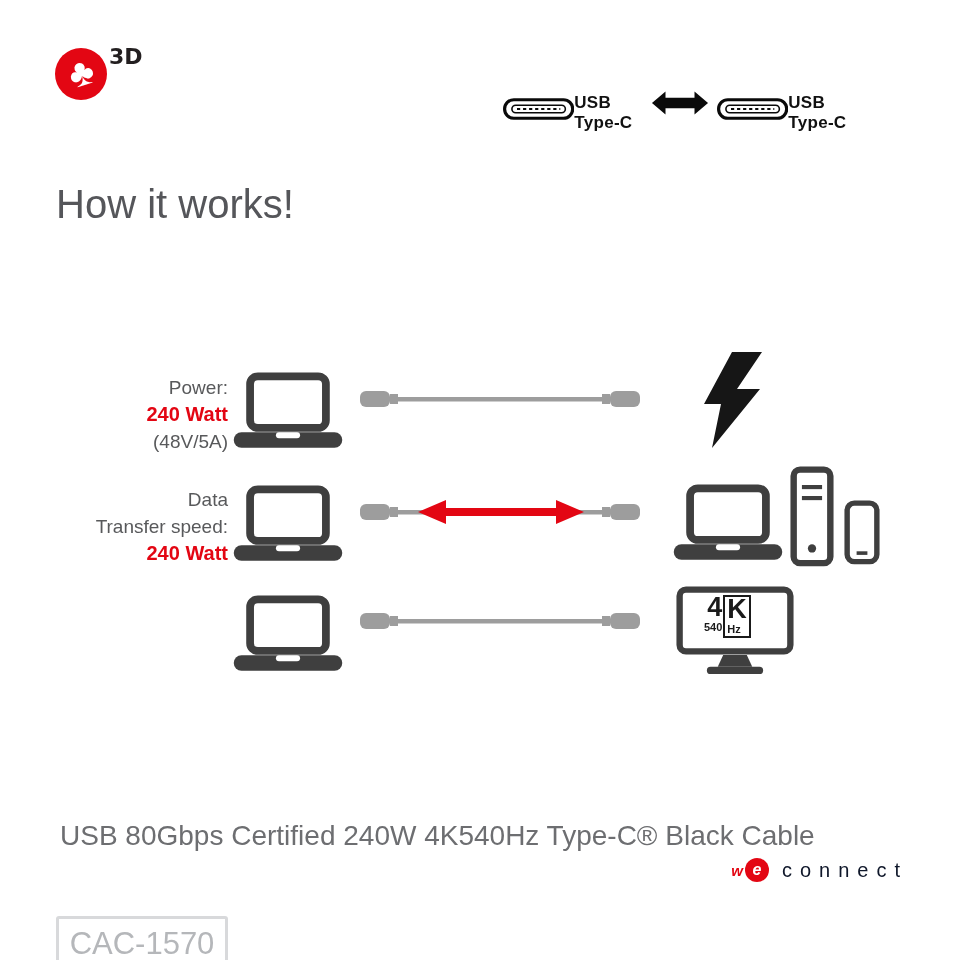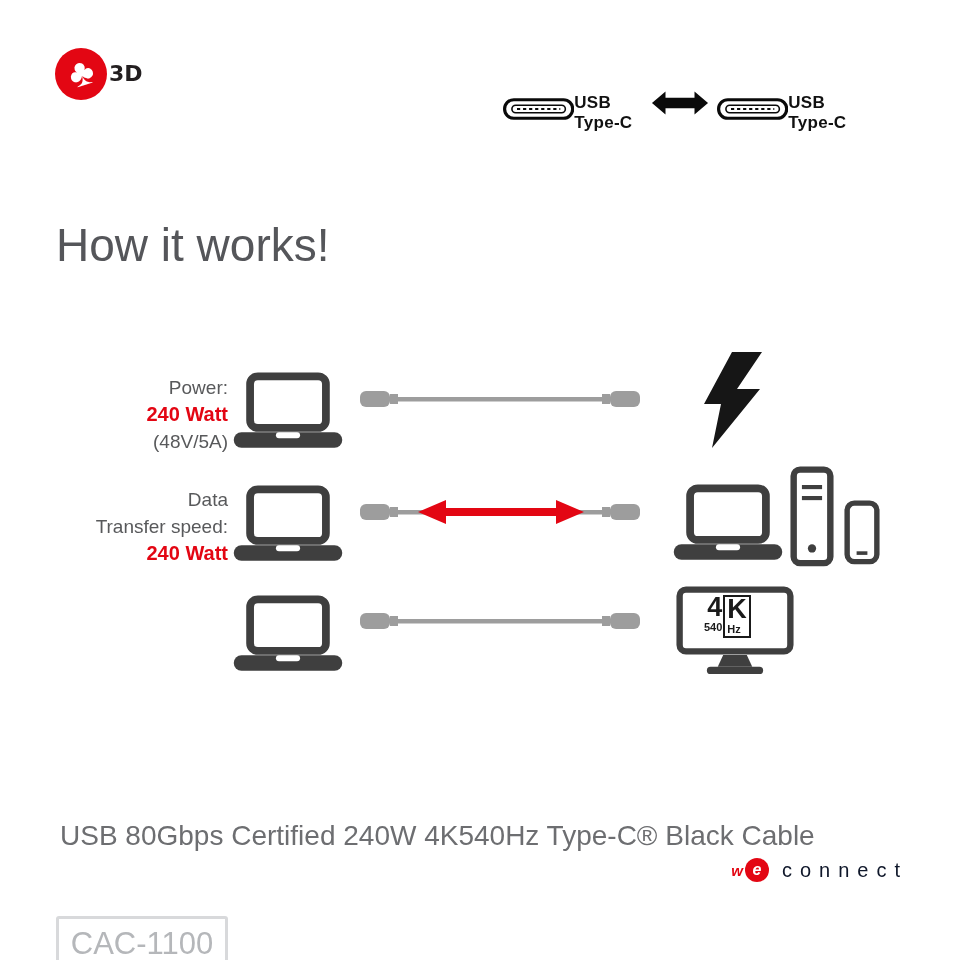--- a/index.html
+++ b/index.html
@@ -9,32 +9,32 @@
     overflow:hidden; font-family:"Liberation Sans", sans-serif;
   }
 
   
   .logo { position:absolute; left:55px; top:42px; display:flex; align-items:flex-start; }
   .logo-circle { width:52px; height:52px; border-radius:50%; background:#e30613; position:relative; margin-top:6px; }
   .logo-club { position:absolute; left:50%; top:50%; transform:translate(-50%,-54%) rotate(-18deg);
                color:#fff; font-size:38px; line-height:1; }
   .logo-rest { font-size:62px; line-height:58px; font-weight:bold; color:#231f20;
                letter-spacing:-3px; font-family:"DejaVu Sans", sans-serif; }
-  .logo-sup { font-size:22px; font-weight:bold; color:#231f20; margin-top:19px; margin-left:2px;
+  .logo-sup { font-size:22px; font-weight:bold; color:#231f20; margin-top:2px; margin-left:2px;
               font-family:"DejaVu Sans", sans-serif; }
 
   
   .conn-header { position:absolute; left:503px; top:84px; display:flex; align-items:flex-start; }
   .conn { display:flex; flex-direction:row; align-items:center; width:140px; }
   .conn-label { margin-top:9px; font-size:17px; font-weight:bold; color:#111;
                 word-spacing:8px; letter-spacing:0.3px; }
   .conn-arrow { margin:2px 8px 0; }
 
   
-  .heading { position:absolute; left:56px; top:182px; font-size:46px; color:#55565a; font-weight:400;margin-top:36px; }
+  .heading { position:absolute; left:56px; top:182px; font-size:40px; color:#55565a; font-weight:400; }
 
   
   .row-label { position:absolute; left:0; width:228px; text-align:right; }
   .row-label .l { display:block; font-size:19px; color:#58595b; line-height:27px;padding-left:40px; }
   .row-label .red, .red-inline { color:#e30613; font-weight:bold; font-size:20px; }
   .or-part { color:#58595b; font-size:19px; font-weight:normal; }
   #label-power { top:374px; }
   #label-data  { top:486px; }
   #label-video { top:596px; }
 
@@ -205,16 +205,16 @@
 
   <div class="weconnect">
     <span class="wc-w">w</span>
     <span class="wc-circle">
         <span>e</span>
       </span>
     <span class="wc-rest">connect</span>
   </div>
 
   <div class="cac-box">
-    <span>CAC-1100</span>
+    <span>CAC-1570</span>
   </div>
 
 </div>
 
 </body></html>

